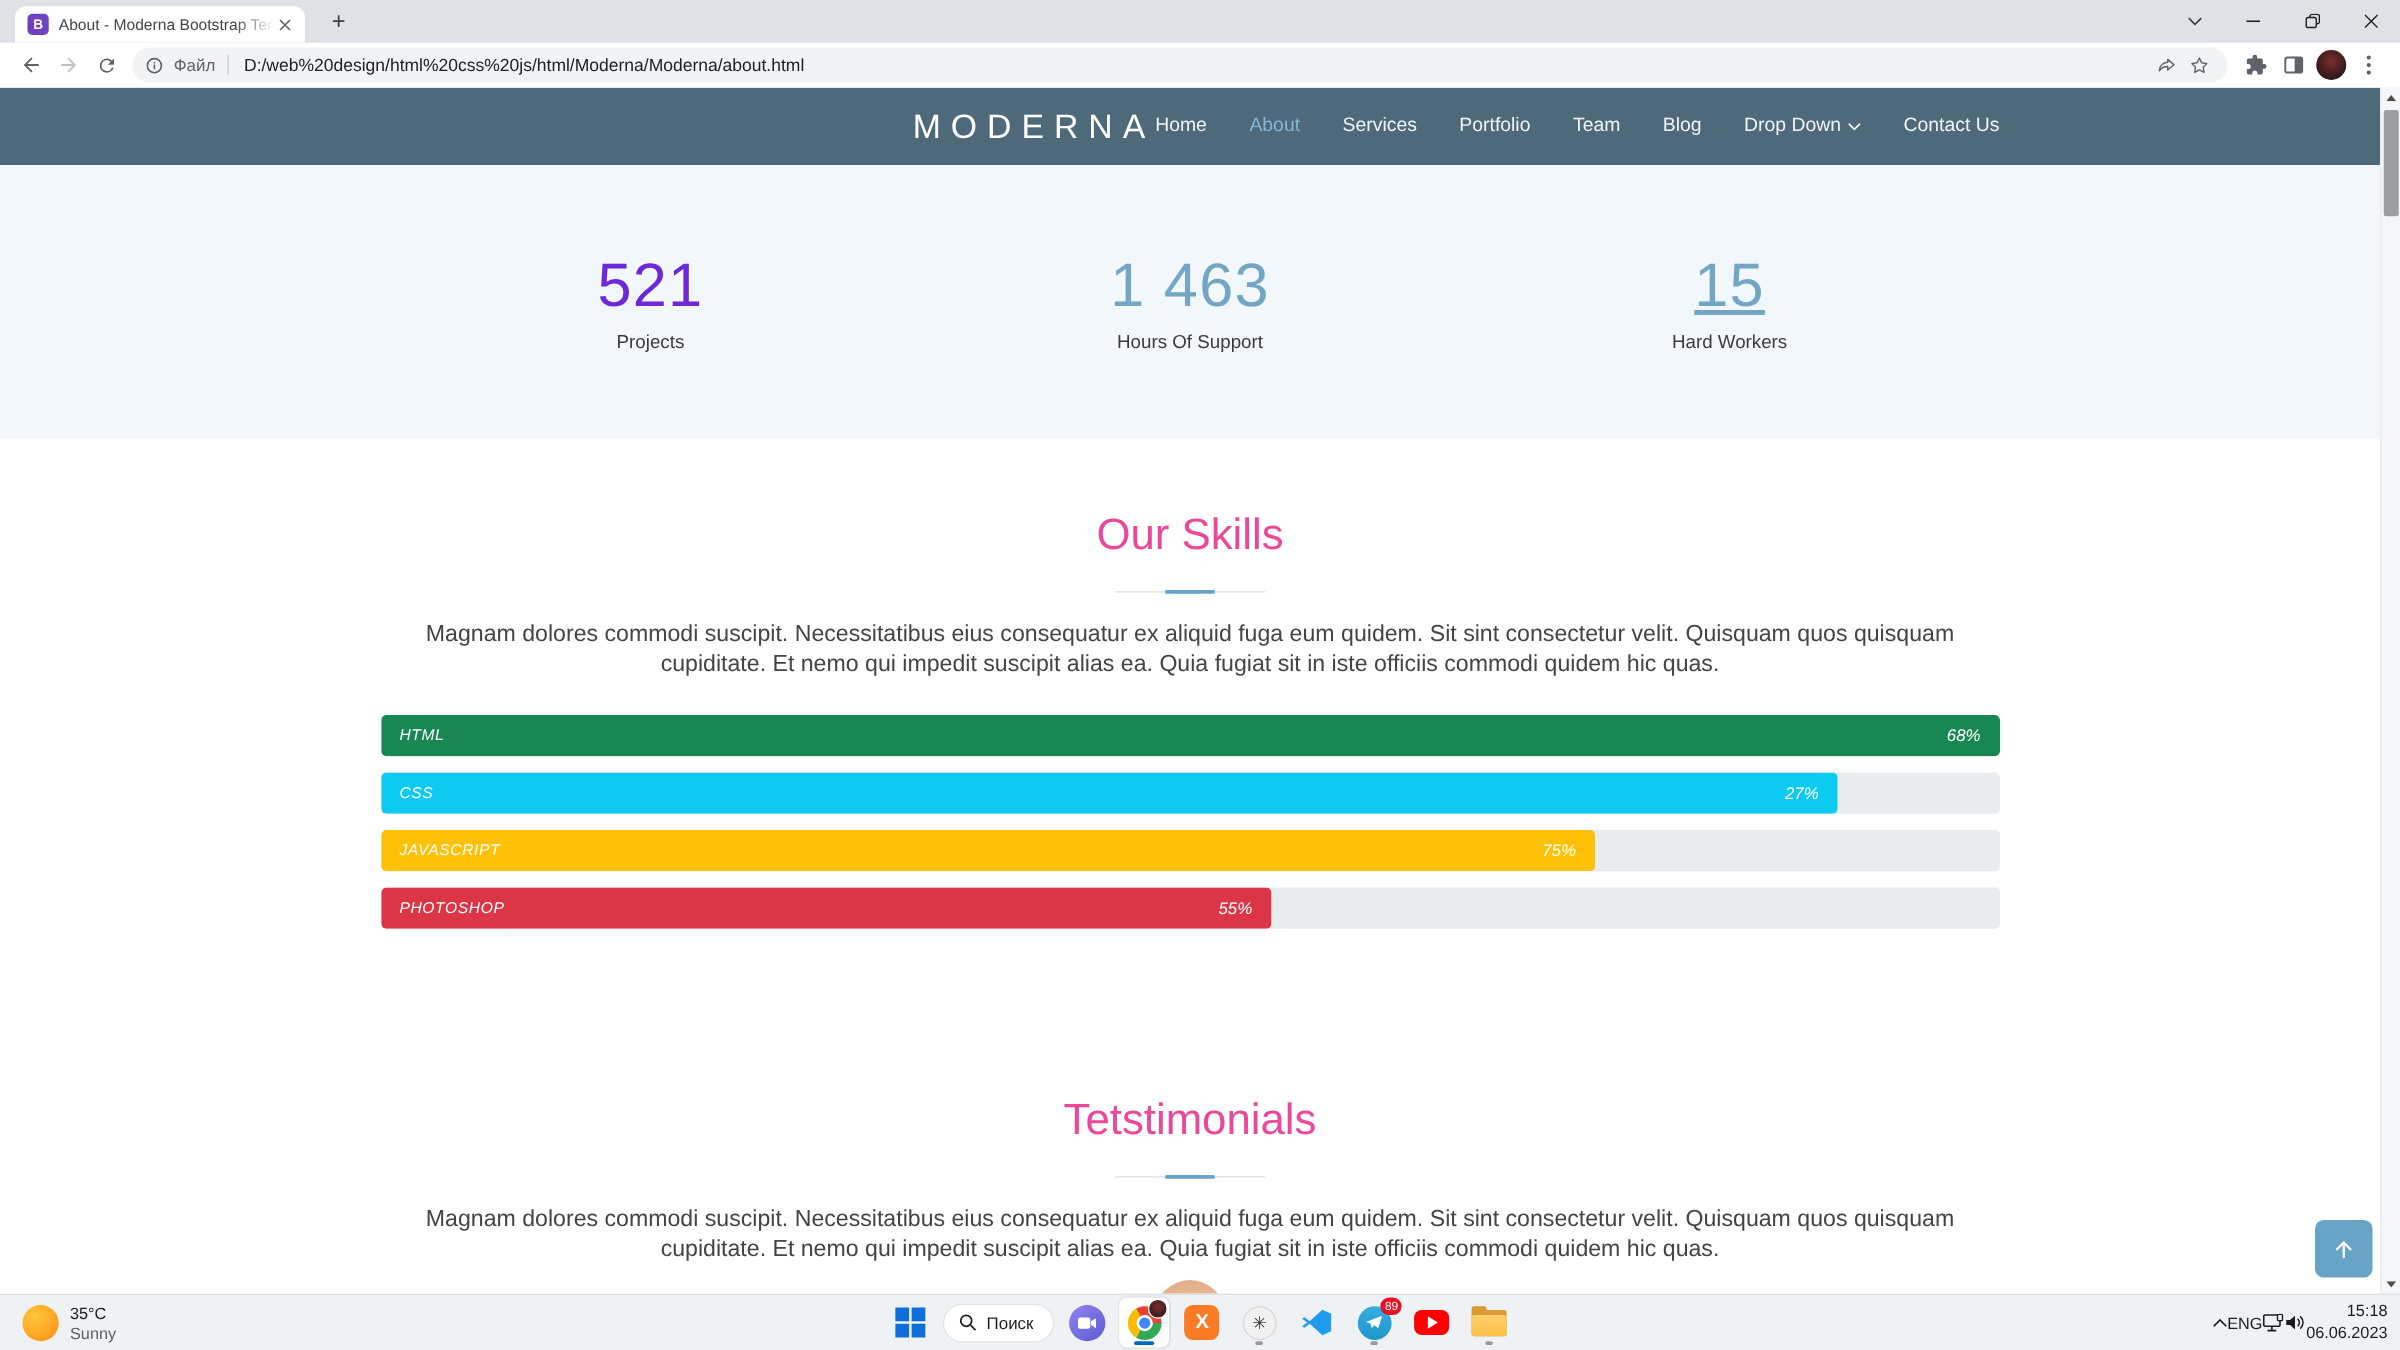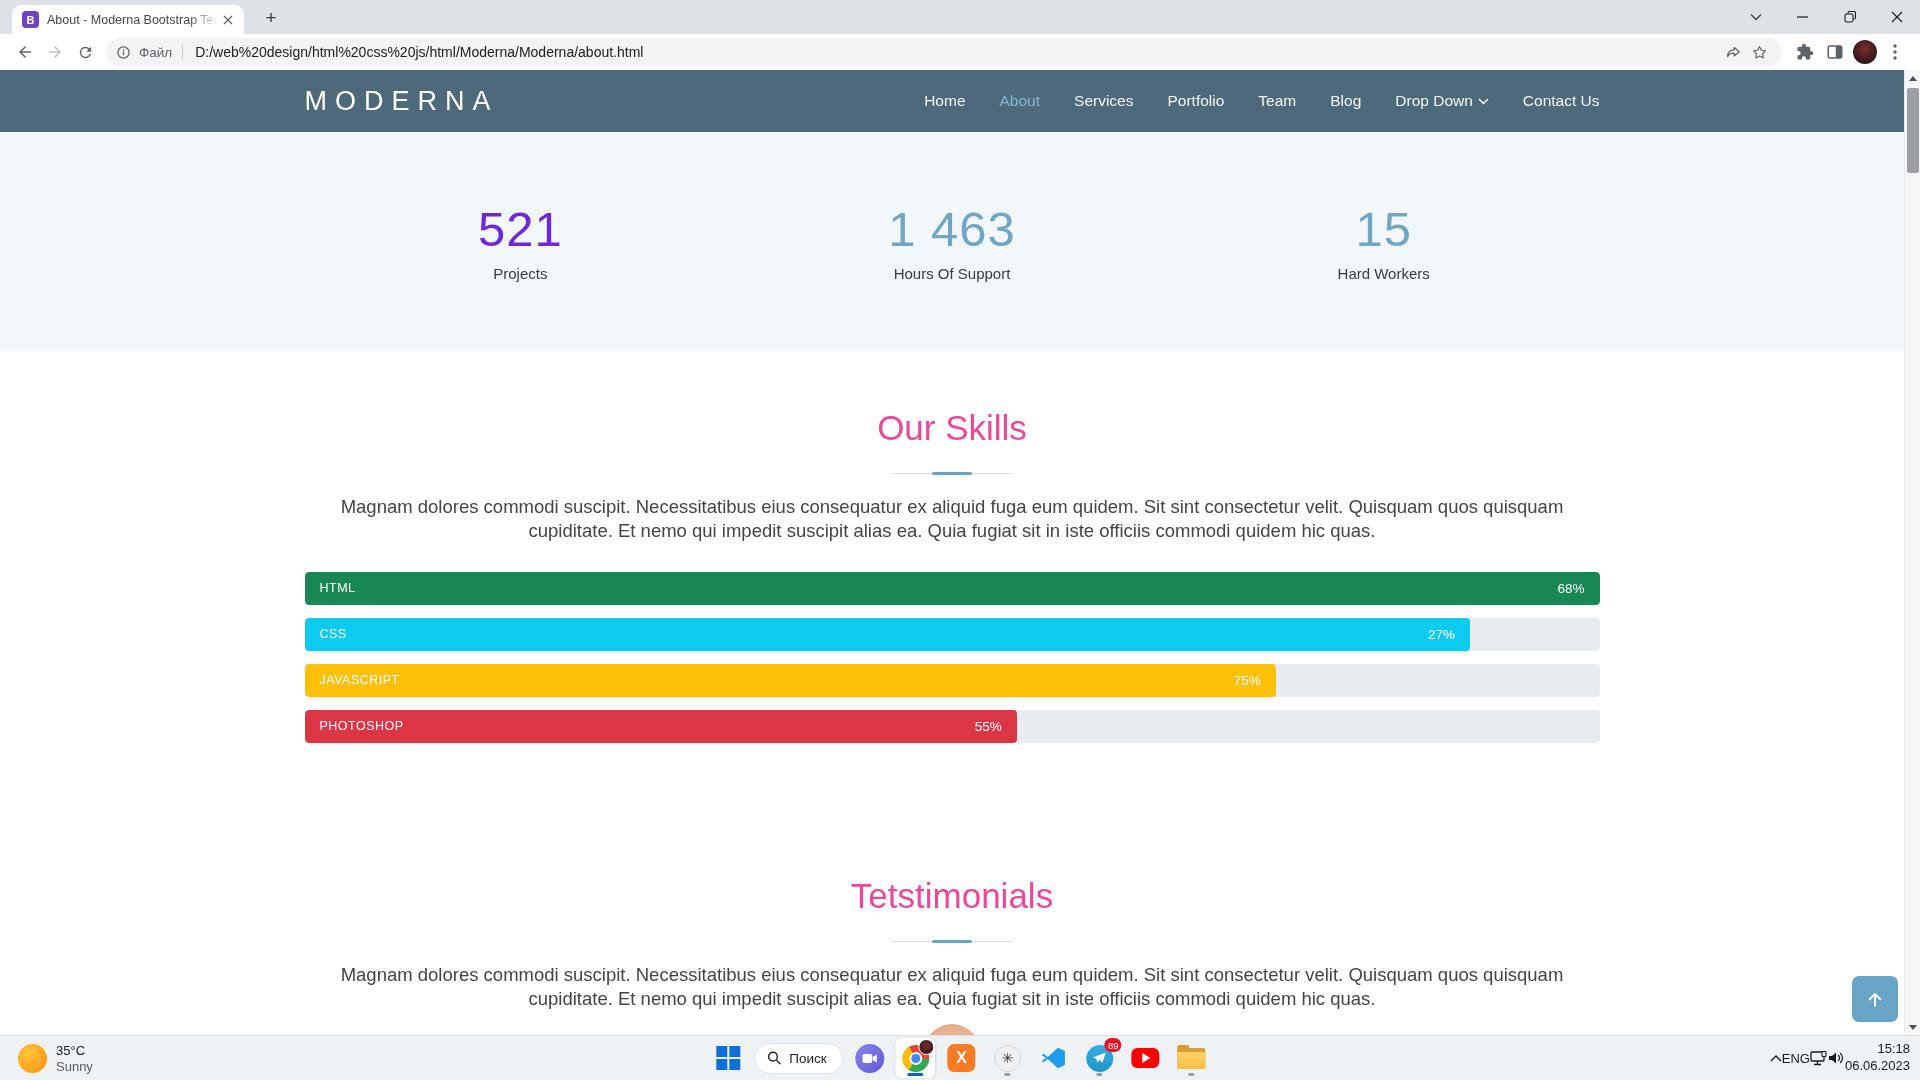--- a/index.html
+++ b/index.html
@@ -34,21 +34,21 @@
   .avatar { width:24px; height:24px; border-radius:50%;
             background:radial-gradient(circle at 50% 38%, #7e2d2d 0%, #4a1f22 45%, #19100f 100%); }
 
   
   .viewport { flex:1; position:relative; background:#fff; overflow:hidden; }
   .page { position:absolute; inset:0 16px 0 0; overflow:hidden; background:#fff; }
   .container { width:1295px; margin:0 auto; }
 
   
   .site-nav { height:62px; display:flex; align-items:center; }
-  .site-nav-inner { display:flex; align-items:center; justify-content:space-between; width:1295px; margin:16px auto; }
+  .site-nav-inner { display:flex; align-items:center; justify-content:flex-end; width:1295px; margin:16px auto; }
   .logo { color:#fff; font-size:27px; letter-spacing:8px; font-weight:500; }
   .menu { display:flex; align-items:center; gap:34px; }
   .menu a { text-decoration:none; color:#f2f5f7; font-size:15.5px; display:flex; align-items:center; gap:5px; }
   .menu a.active { color:#85b8d7; }
 
   
   .stats { height:219px; display:flex; align-items:center; }
   .stats-row { display:flex; width:1295px; margin:0 auto; }
   .stat { flex:1; text-align:center; }
   .stat-value { font-size:49px; letter-spacing:1px; }
@@ -57,21 +57,21 @@
   
   .section-title { text-align:center; font-size:35px; color:#ec4899; font-weight:400; }
   .divider { position:relative; width:120px; height:3px; margin:24px auto 0; }
   .divider .line { position:absolute; top:1px; left:0; right:0; height:1px; background:#ddd; }
   .divider .accent { position:absolute; top:0; left:40px; width:40px; height:3px; background:#68a4c6; border-radius:2px; }
   .section-desc { max-width:1310px; margin:20px auto 0; text-align:center; font-size:18.5px; line-height:1.32; color:#444; }
 
   .skills { padding-top:57px; }
   .bars { margin-top:28px; }
   .bar { height:33px; background:#e9ecef; border-radius:4px; margin-bottom:13px; overflow:hidden; }
-  .bar-fill { height:100%; border-radius:4px; display:flex; align-items:center; justify-content:space-between; padding:0 15px; }
+  .bar-fill { height:100%; border-radius:4px; display:flex; align-items:center; justify-content:space-between; padding:0 15px;font-style:italic; }
   .bar-label { color:#fff; font-size:12.5px; font-weight:500; letter-spacing:.5px; text-transform:uppercase; }
   .bar-pct { color:#fff; font-size:13.5px; }
 
   .testimonials { padding-top:120px; position:relative; }
   .avatar-sliver { position:absolute; left:50%; transform:translateX(-50%); top:268px; width:56px; height:56px;
                    border-radius:50%; background:radial-gradient(circle at 50% 60%, #f2c7a6, #dfa682); }
 
   
   .scroll-top { position:absolute; right:22px; bottom:13px; width:46px; height:46px; border-radius:7px;
                 background:#68a4c6; display:flex; align-items:center; justify-content:center; }
@@ -257,21 +257,21 @@
         <div class="stats-row">
           <div class="stat">
             <div class="stat-value" style="color: #6d28d9;">521</div>
             <div class="stat-label">Projects</div>
           </div>
           <div class="stat">
             <div class="stat-value" style="color: rgb(115, 165, 196);">1 463</div>
             <div class="stat-label">Hours Of Support</div>
           </div>
           <div class="stat">
-            <div class="stat-value" style="color: rgb(115, 165, 196);">15</div>
+            <div class="stat-value" style="color: rgb(115, 165, 196); text-decoration: underline;">15</div>
             <div class="stat-label">Hard Workers</div>
           </div>
         </div>
       </section>
 
       <section class="skills">
         <h2 class="section-title">Our Skills</h2>
         <div class="divider">
             <span class="line"></span>
             <span class="accent"></span>

